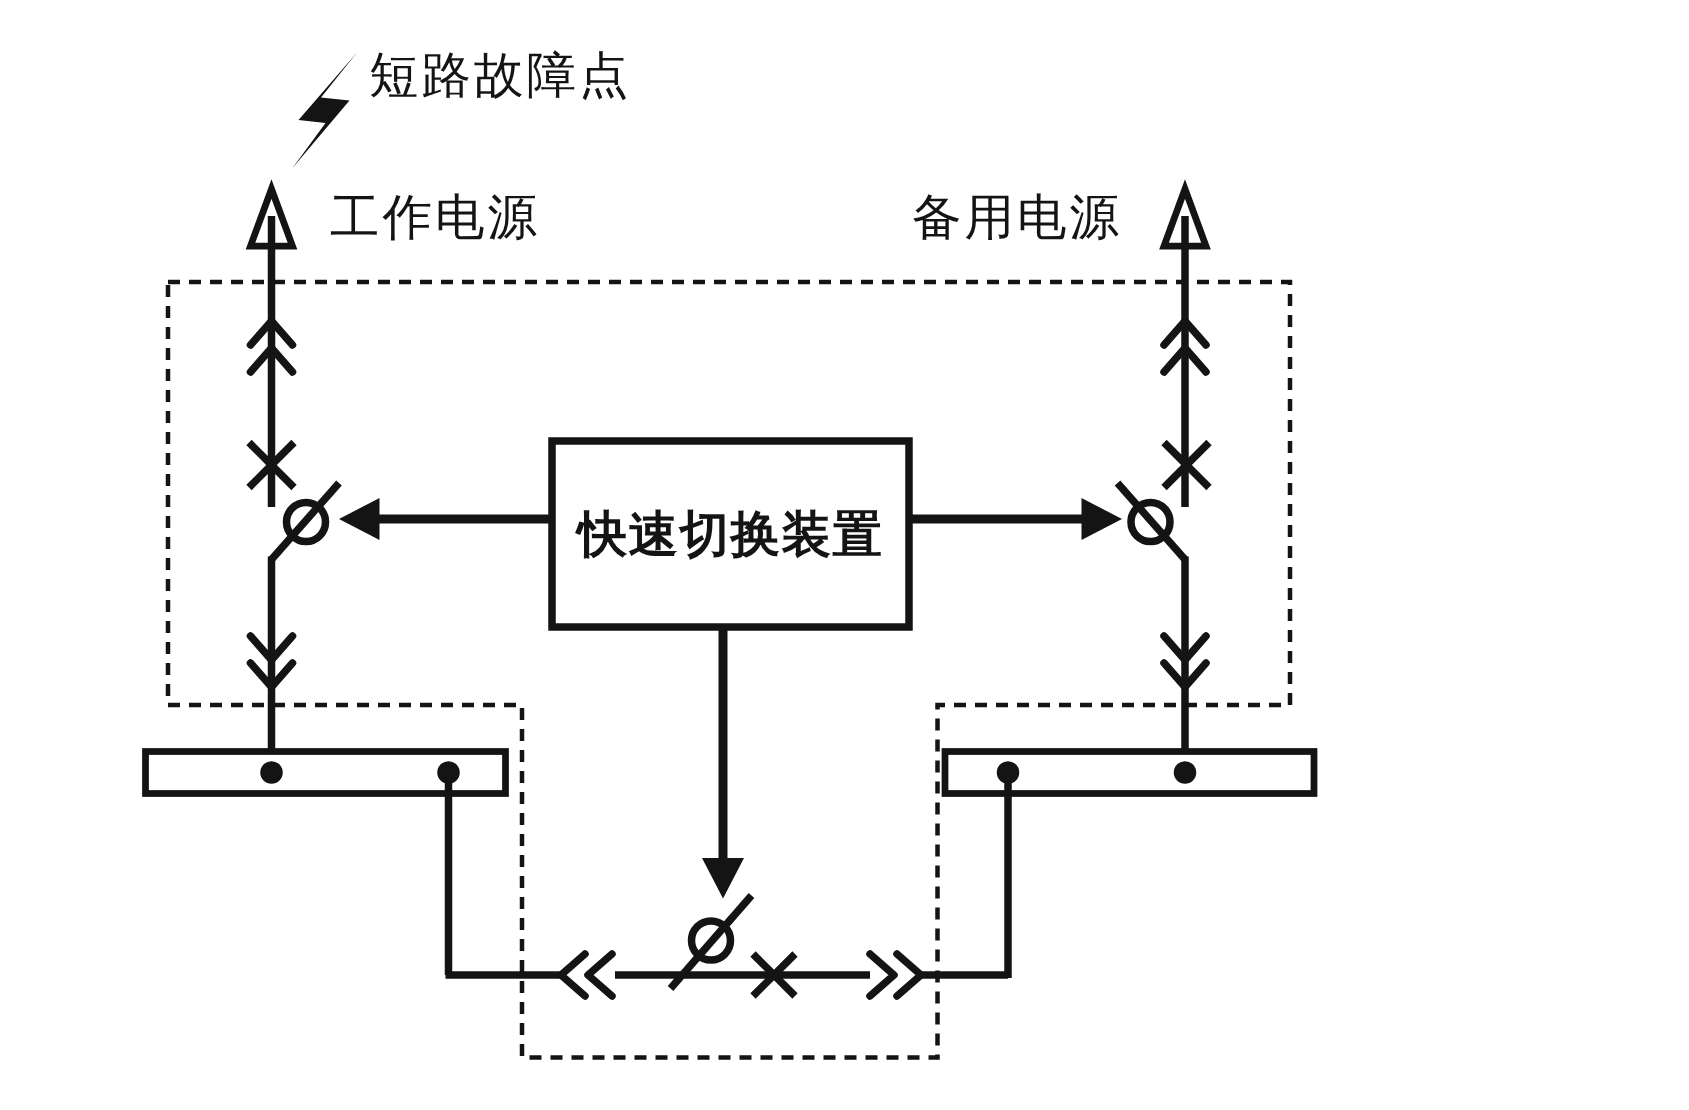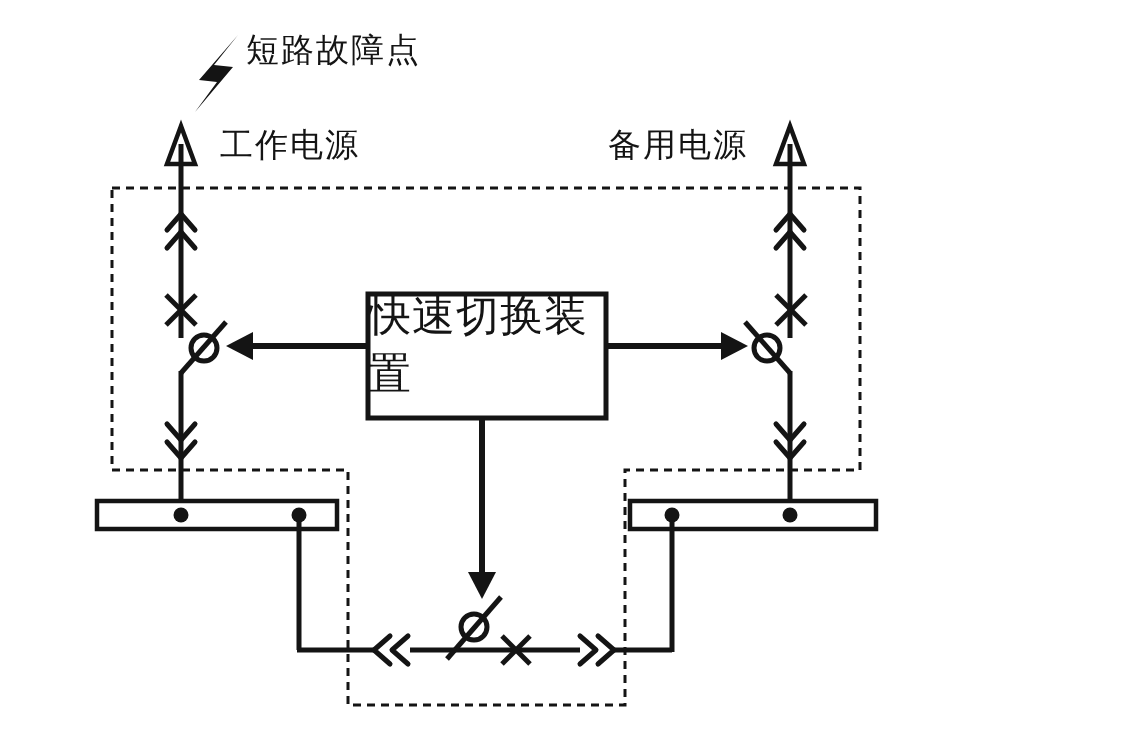--- a/index.html
+++ b/index.html
@@ -18,26 +18,26 @@
   .label{
     position:absolute;
     color:var(--line);
     font-size:33px;
     letter-spacing:2px;
     white-space:nowrap;
     font-weight:500;
   }
   .box-label{
     position:absolute;
-    left:368px;top:283px;width:238px;height:124px;
+    left:368px;top:294px;width:238px;height:124px;
     display:flex;align-items:center;justify-content:center;
     color:var(--line);
-    font-size:43px;
+    font-size:33px;
     letter-spacing:1px;
-    font-weight:400;
+    font-weight:700;
   }
   .wire{stroke:var(--line);stroke-width:5;fill:none;}
   .thick{stroke:var(--line);stroke-width:6;fill:none;}
   .chev{stroke:var(--line);stroke-width:5;fill:none;stroke-linecap:round;stroke-linejoin:round;}
   .dash{stroke:var(--line);stroke-width:3;fill:none;stroke-dasharray:8 6;}
   .outline{stroke:var(--line);stroke-width:4.5;fill:#ffffff;}
   .dot{fill:var(--line);stroke:none;}
   .solid{fill:var(--line);stroke:none;}
 </style>
 </head>

